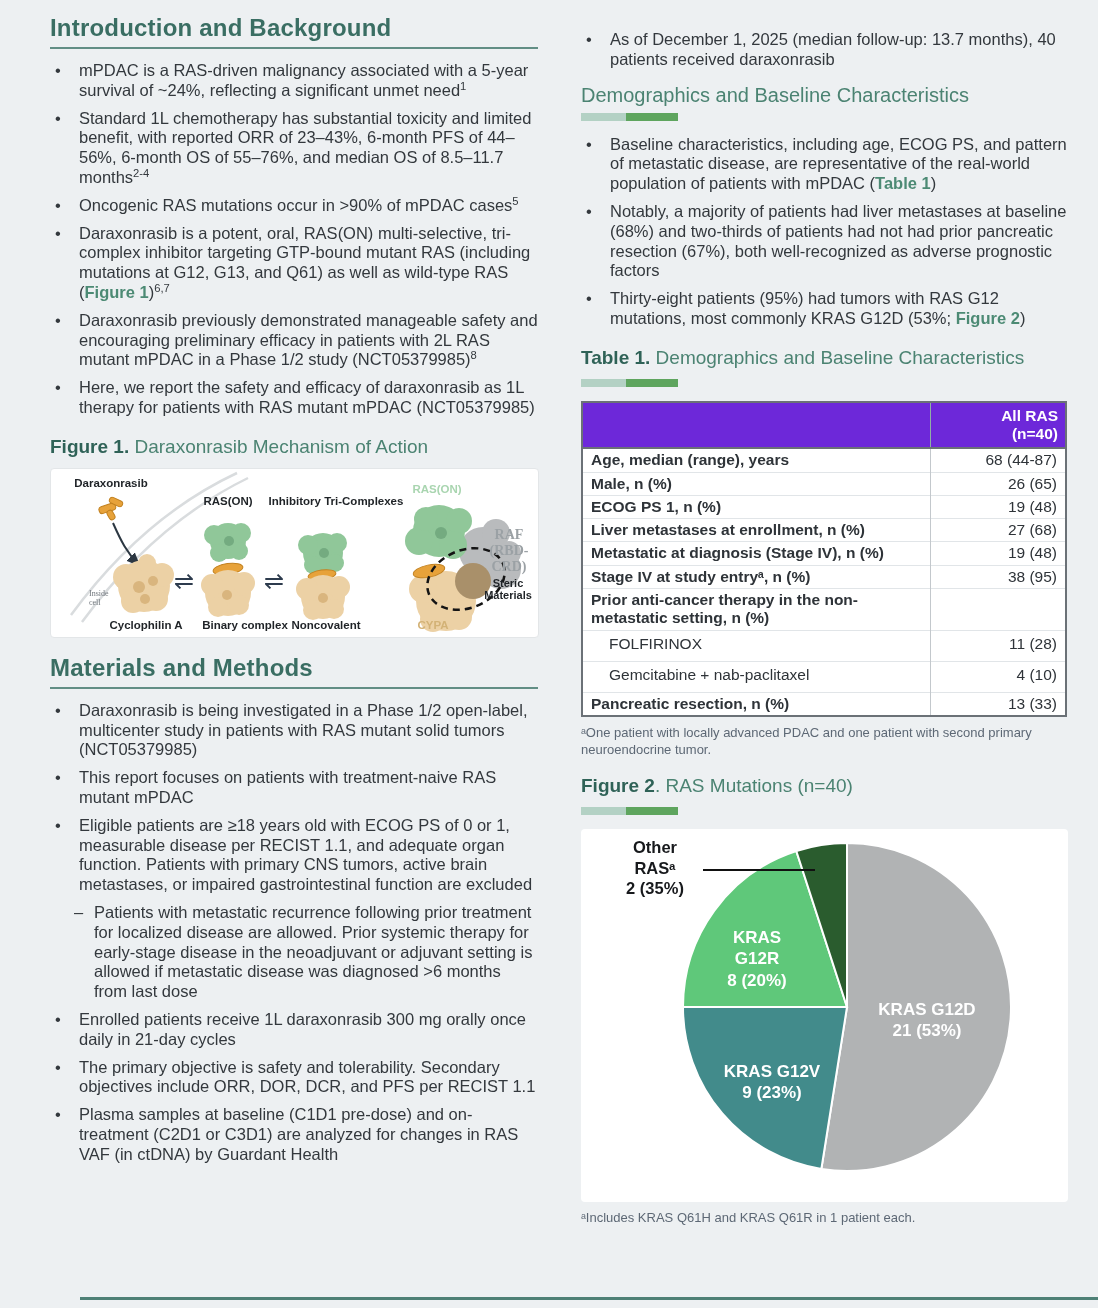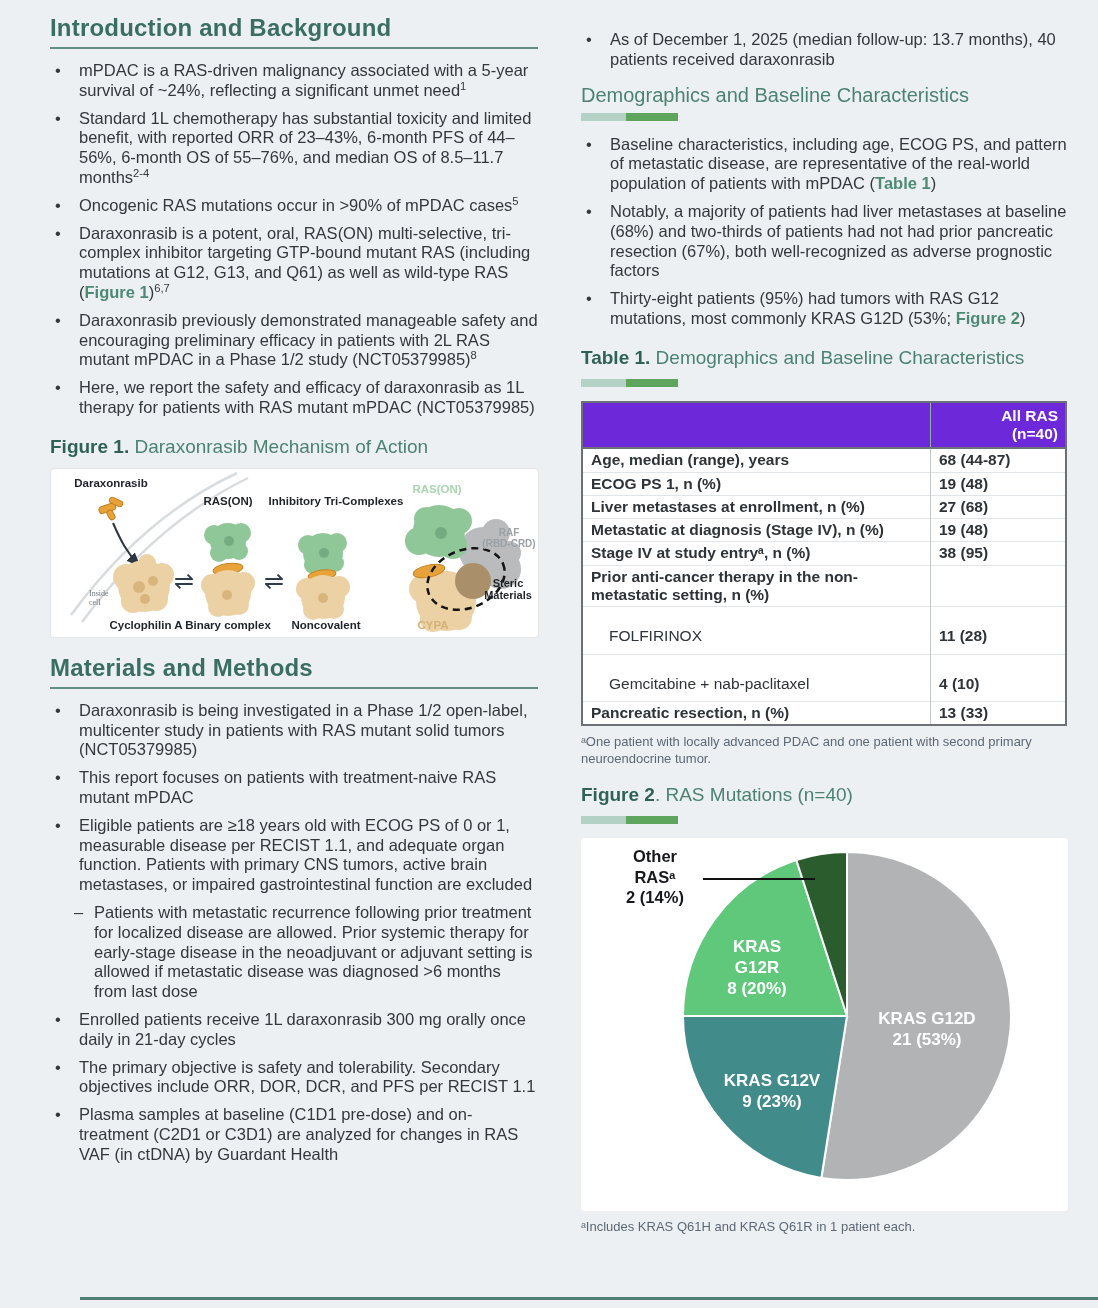--- a/index.html
+++ b/index.html
@@ -22,35 +22,35 @@
   .subheading{font-size:20px;color:#4b8372;margin:14px 0 6px 0;}
   .accent-bar{height:8px;width:97px;display:flex;margin:2px 0 14px 0;}
   .accent-bar .b1{width:45px;background:#b3d1c4;}
   .accent-bar .b2{width:52px;background:#5ea55e;}
   
   .fig1-panel{position:relative;width:487px;height:168px;background:#fff;
        border:1px solid #e3e6e8;border-radius:4px;margin-top:4px;}
   .f1lbl{position:absolute;font-size:11.5px;font-weight:700;color:#1f2327;line-height:1.15;
        white-space:pre-line;text-align:center;}
   .f1lbl.small{font-size:8px;font-weight:400;color:#70767c;text-align:left;font-family:Liberation Serif, serif;}
-  .f1lbl.gray{color:#9ba1a5;font-size:10px;}
+  .f1lbl.gray{color:#9ba1a5;font-size:14px;font-family:Liberation Serif, serif;}
   .f1lbl.lgreen{color:#a9d5b0;}
   .f1lbl.tan{color:#d3b276;}
   
   table.t1{width:100%;border-collapse:collapse;border:2px solid #6b7177;background:#fff;
        font-size:15.5px;color:#2e3338;line-height:1.18;}
   .t1 th{background:#6d28d9;color:#fff;font-weight:700;text-align:right;padding:4px 7px;
        border-bottom:2px solid #6b7177;white-space:pre-line;font-size:15.5px;}
   .t1 td{padding:2px 8px;vertical-align:middle;}
-  .t1 td.val{text-align:left;border-left:1px solid #c3c8cc;width:118px;font-weight:bold;}
+  .t1 td.val{text-align:right;border-left:1px solid #c3c8cc;width:118px;}
   .t1 th.val{border-left:1px solid #8fb0a5;width:118px;}
   .t1 tr + tr td{border-top:1px solid #e1e5e8;}
   .t1 .b{font-weight:700;}
   .t1 .ind{padding-left:26px;}
-  .t1 tr.tall td{padding-top:20px;padding-bottom:8px;margin-top:31px;}
+  .t1 tr.tall td{padding-top:4px;padding-bottom:8px;margin-top:31px;}
   .footnote{font-size:13px;color:#5d6875;margin-top:8px;line-height:1.3;width:460px;}
   
   .fig2-panel{position:relative;width:487px;height:373px;background:#fff;border-radius:4px;margin-top:2px;}
   .pie-label{position:absolute;font-weight:700;font-size:17px;line-height:1.25;text-align:center;white-space:pre-line;}
   #lbl-other{color:#17191c;left:28px;top:8px;width:92px;font-size:16.5px;}
   .leader{position:absolute;left:122px;top:40px;width:112px;border-top:2px solid #111;}
   #lbl-g12r{color:#fff;left:128px;top:98px;width:96px;}
   #lbl-g12d{color:#fff;left:280px;top:170px;width:132px;}
   #lbl-g12v{color:#fff;left:128px;top:232px;width:126px;}
   .bottom-rule{position:absolute;left:80px;right:0;top:1297px;height:3px;background:#4e8076;}
@@ -189,21 +189,21 @@
 cell</div>
     <div class="f1lbl" style="left:135px;top:26px;width:84px;">RAS(ON)</div>
     <div class="f1lbl" style="left:210px;top:26px;width:150px;">Inhibitory Tri-Complexes</div>
     <div class="f1lbl lgreen" style="left:340px;top:14px;width:92px;">RAS(ON)</div>
     <div class="f1lbl gray" style="left: 430px; top: 58px; width: 56px; white-space: pre-line;">RAF
 (RBD-CRD)</div>
     <div class="f1lbl" style="left: 428px; top: 108px; width: 58px; font-size: 11px; white-space: pre-line;">Steric
 Materials</div>
     <div class="f1lbl tan" style="left:352px;top:150px;width:60px;">CYPA</div>
     <div class="f1lbl" style="left:40px;top:150px;width:110px;">Cyclophilin A</div>
-    <div class="f1lbl" style="left:125px;top:150px;width:104px;">Binary complex</div>
+    <div class="f1lbl" style="left:119px;top:150px;width:104px;padding-left:23px;">Binary complex</div>
     <div class="f1lbl" style="left:225px;top:150px;width:100px;">Noncovalent</div>
   </div>
 
   <h1 class="section" style="margin-top:16px;">Materials and Methods</h1>
   <div class="bullets">
       <div class="bullet">
         <span class="mk">•</span>
         <span><span>Daraxonrasib is being investigated in a Phase 1/2 open-label, multicenter study in patients with RAS mutant solid tumors (NCT05379985)</span></span>
       </div>
       <div class="bullet">
@@ -276,20 +276,24 @@
         <th class="val" style="white-space: pre-line;">All RAS
 (n=40)</th>
       </tr>
     </thead>
     <tbody>
         <tr>
           <td class="b ">Age, median (range), years</td>
           <td class="val">68 (44-87)</td>
         </tr>
         <tr>
+          <td class="b ">Male, n (%)</td>
+          <td class="val">26 (65)</td>
+        </tr>
+        <tr>
           <td class="b ">ECOG PS 1, n (%)</td>
           <td class="val">19 (48)</td>
         </tr>
         <tr>
           <td class="b ">Liver metastases at enrollment, n (%)</td>
           <td class="val">27 (68)</td>
         </tr>
         <tr>
           <td class="b ">Metastatic at diagnosis (Stage IV), n (%)</td>
           <td class="val">19 (48)</td>
@@ -328,21 +332,21 @@
 
   <div class="fig2-panel">
     <svg id="pie-svg" width="487" height="373" viewBox="0 0 487 373">
         <path d="M266 178 L266 14 A164 164 0 1 1 240.34474773340216 339.9808878576026 Z" fill="#b1b3b4" stroke="#fff" stroke-width="2"></path>
         <path d="M266 178 L240.34474773340216 339.9808878576026 A164 164 0 0 1 102 178.00000000000003 Z" fill="#428b8b" stroke="#fff" stroke-width="2"></path>
         <path d="M266 178 L102 178.00000000000003 A164 164 0 0 1 215.3212129225086 22.02673132759483 Z" fill="#5fc87a" stroke="#fff" stroke-width="2"></path>
         <path d="M266 178 L215.3212129225086 22.02673132759483 A164 164 0 0 1 265.99999999999994 14 Z" fill="#2a5c2e" stroke="#fff" stroke-width="2"></path>
       </svg>
     <div class="pie-label" id="lbl-other" style="white-space: pre-line;">Other
 RASᵃ
-2 (14%)</div>
+2 (35%)</div>
     <div class="leader"></div>
     <div class="pie-label" id="lbl-g12r" style="white-space: pre-line;">KRAS
 G12R
 8 (20%)</div>
     <div class="pie-label" id="lbl-g12d" style="white-space: pre-line;">KRAS G12D
 21 (53%)</div>
     <div class="pie-label" id="lbl-g12v" style="white-space: pre-line;">KRAS G12V
 9 (23%)</div>
   </div>
   <div class="footnote">ᵃIncludes KRAS Q61H and KRAS Q61R in 1 patient each.</div>

